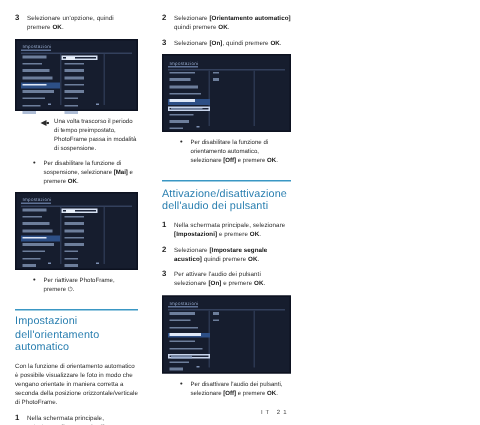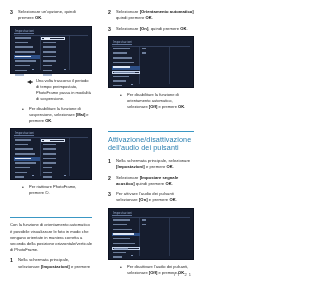--- a/index.html
+++ b/index.html
@@ -34,21 +34,21 @@
     width: 4px;
   }
   .tipicon { flex-shrink: 0; width: 7px; padding-top: 1px; }
   .tipicon svg { display: block; }
   .note-txt {
     font-size: 4.05px; line-height: 6px; color: #2b2b2b;
   }
   .note-txt b { font-weight: bold; color: #111; }
 
   
-  .sec { margin-top: 21px; margin-bottom: 5px; }
+  .sec { margin-top: 10px; margin-bottom: 5px; }
   .sec-rule { height: .8px; background: #3a97c4; margin-bottom: 3.5px; }
   .sec-title {
     font-size: 7.2px; line-height: 8.6px; color: #2a7fb0;
     letter-spacing: .1px;
   }
   .body-txt {
     font-size: 4.15px; line-height: 6.1px; color: #2b2b2b;
     margin-bottom: 4.5px;
   }
 
@@ -273,20 +273,21 @@
       <div class="shot-dot" style="left:66%"></div>
     </div>
 
     <div class="note">
       <span class="bullet">•</span>
       <span class="note-txt"><span>Per riattivare PhotoFrame, premere </span><span>⏻</span><span>.</span></span>
     </div>
 
     <div class="sec">
       <div class="sec-rule"></div>
+      <div class="sec-title">Impostazioni dell'orientamento automatico</div>
     </div>
 
     <div class="body-txt">Con la funzione di orientamento automatico è possibile visualizzare le foto in modo che vengano orientate in maniera corretta a seconda della posizione orizzontale/verticale di PhotoFrame.</div>
 
     <div class="step">
       <div class="step-num">1</div>
       <div class="step-txt"><span>Nella schermata principale, selezionare </span><b>[Impostazioni]</b><span> e premere </span></div>
     </div>
 
   </div>

